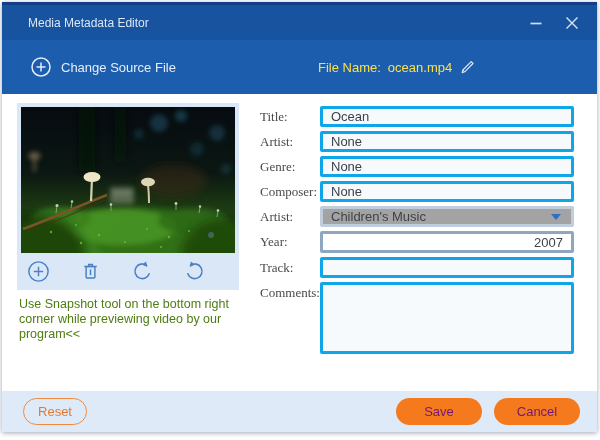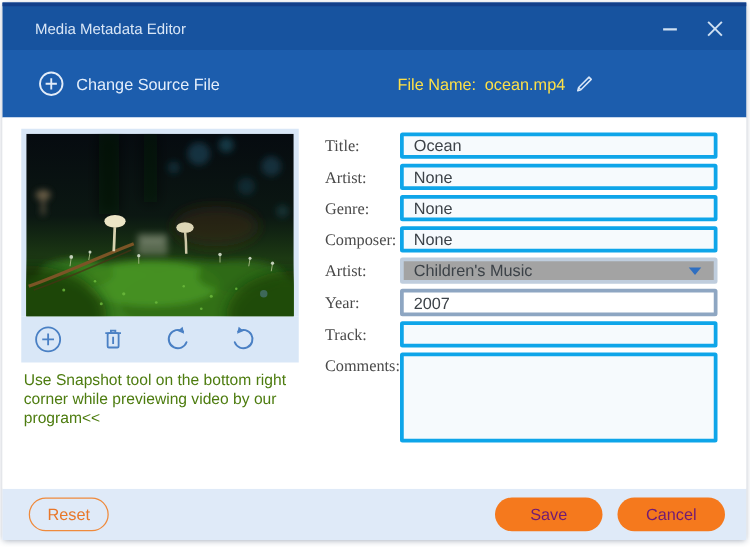--- a/index.html
+++ b/index.html
@@ -39,21 +39,21 @@
   
   .form{position:absolute;left:258px;top:12px;width:314px;
     display:grid;grid-template-columns:60px 254px;row-gap:4px;align-items:center;}
   .flabel{font-size:13px;color:#4a4a4a;white-space:nowrap;font-family:Liberation Serif, serif;}
   .flabel.top{align-self:start;padding-top:3px;}
   .fld{height:21px;box-sizing:border-box;width:100%;border:3px solid #0ea5e9;
     background:#f6fafd;border-radius:2px;font-size:13px;color:#3c4248;
     padding:0 8px;font-family:"Liberation Sans",sans-serif;outline:none;}
   .fld.select{background:#a3a3a3;border-color:#bfcddd;display:flex;align-items:center;
     justify-content:space-between;cursor:pointer;}
-  .fld.focused{background:#ffffff;border-color:#8ea6c2;height:22px;}
+  .fld.focused{background:#ffffff;border-color:#8ea6c2;height:22px;text-align:right;}
   .caret-down{width:0;height:0;border-left:5px solid transparent;
     border-right:5px solid transparent;border-top:6px solid #2f6fc1;margin-right:2px;}
   textarea.fld{height:72px;resize:none;padding-top:4px;}
 
   
   .footer{height:41px;background:#dfeaf8;display:flex;align-items:center;
     padding:16px 17px;box-sizing:border-box;}
   .btn{height:27px;border-radius:14px;font-size:13px;cursor:pointer;
     font-family:"Liberation Sans",sans-serif;}
   .btn-reset{width:64px;margin-left:4px;background:transparent;

